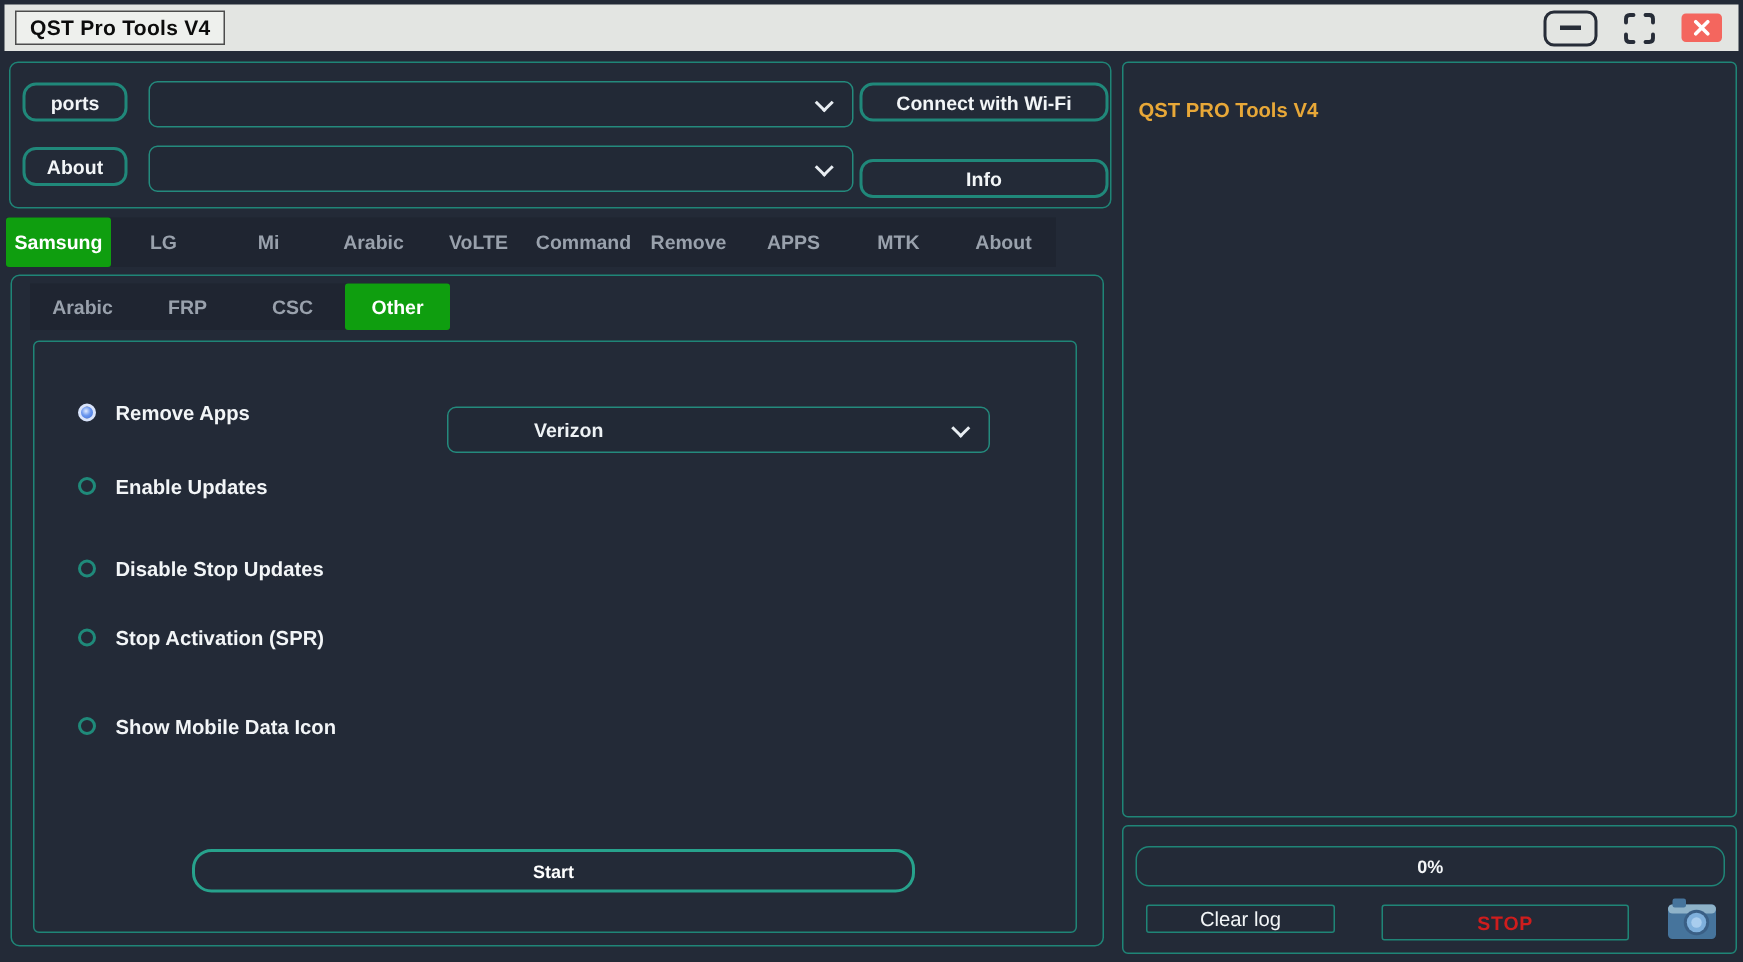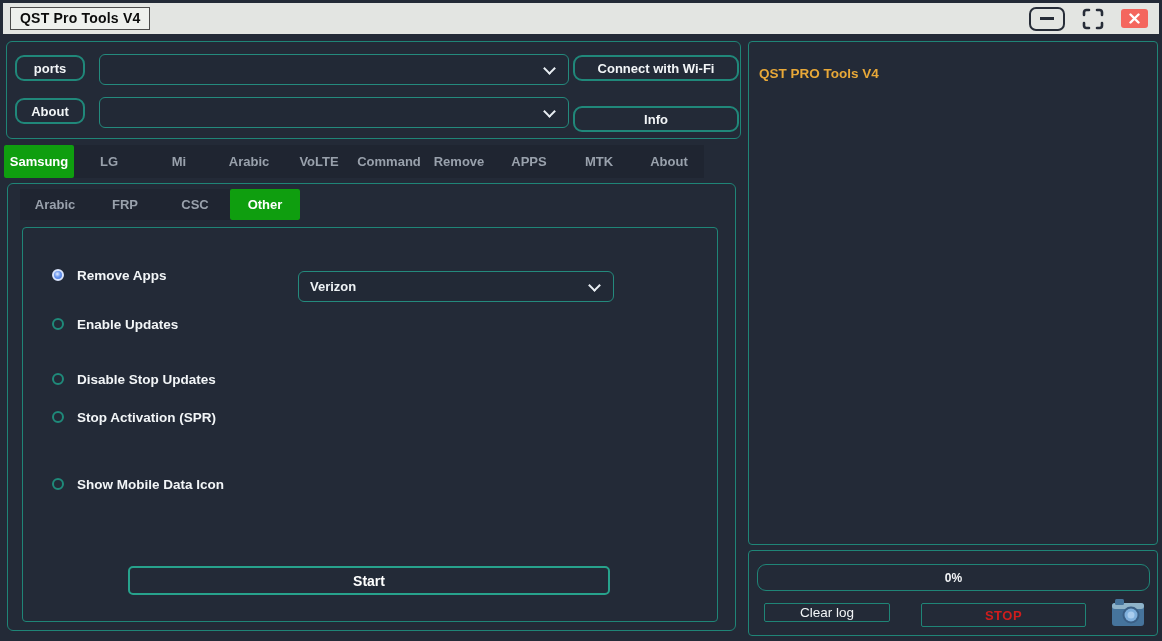--- a/index.html
+++ b/index.html
@@ -74,25 +74,25 @@
   .opt-row{position:absolute;left:29px;height:18px;display:flex;align-items:center;gap:13px;cursor:pointer;}
   .radio{
     width:12px;height:12px;border-radius:50%;border:2px solid #1f8a7a;background:transparent;box-sizing:border-box;
     flex:0 0 auto;
   }
   .radio.selected{
     border:2px solid #d9e4fb;
     background:radial-gradient(circle at 42% 38%, #dfeaff 0%, #6b97ee 45%, #3a6cd8 100%);
   }
   .opt-label{color:#f2f5f7;font-size:13.5px;font-weight:600;}
-  .carrier-dd{left:275px;top:43px;width:314px;height:29px;}
+  .carrier-dd{left:275px;top:43px;width:314px;height:29px;padding-left:46px;}
   .start-button{
     position:absolute;left:105px;top:338px;width:482px;height:29px;
-    border:2px solid #27a28c;border-radius:5px;background:transparent;color:#ffffff;
-    font-size:14px;font-weight:bold;display:flex;align-items:center;justify-content:center;
+    border:2px solid #27a28c;border-radius:13px;background:transparent;color:#ffffff;
+    font-size:12px;font-weight:bold;display:flex;align-items:center;justify-content:center;
     cursor:pointer;font-family:inherit;
   }
   
   .log-panel{left:748px;top:41px;width:408px;height:502px;border-radius:4px;}
   .log-header{position:absolute;left:10px;top:24px;color:#e8a838;font-size:13.5px;font-weight:bold;}
   .status-panel{left:748px;top:550px;width:408px;height:84px;border-radius:4px;}
   .progress-bar{
     position:absolute;left:8px;top:13px;width:391px;height:25px;
     border:1px solid #1f8577;border-radius:9px;display:flex;align-items:center;justify-content:center;
     color:#f4f6f8;font-size:12px;font-weight:bold;
@@ -173,21 +173,21 @@
       <span class="opt-label">Remove Apps</span>
     </div>
     <div class="opt-row" style="top:87px;">
       <span class="radio"></span>
       <span class="opt-label">Enable Updates</span>
     </div>
     <div class="opt-row" style="top:142px;">
       <span class="radio"></span>
       <span class="opt-label">Disable Stop Updates</span>
     </div>
-    <div class="opt-row" style="top:180px;">
+    <div class="opt-row" style="top:188px;">
       <span class="radio"></span>
       <span class="opt-label">Stop Activation (SPR)</span>
     </div>
     <div class="opt-row" style="top:247px;">
       <span class="radio"></span>
       <span class="opt-label">Show Mobile Data Icon</span>
     </div>
 
     <div class="dropdown carrier-dd">
       <span class="val">Verizon</span>

